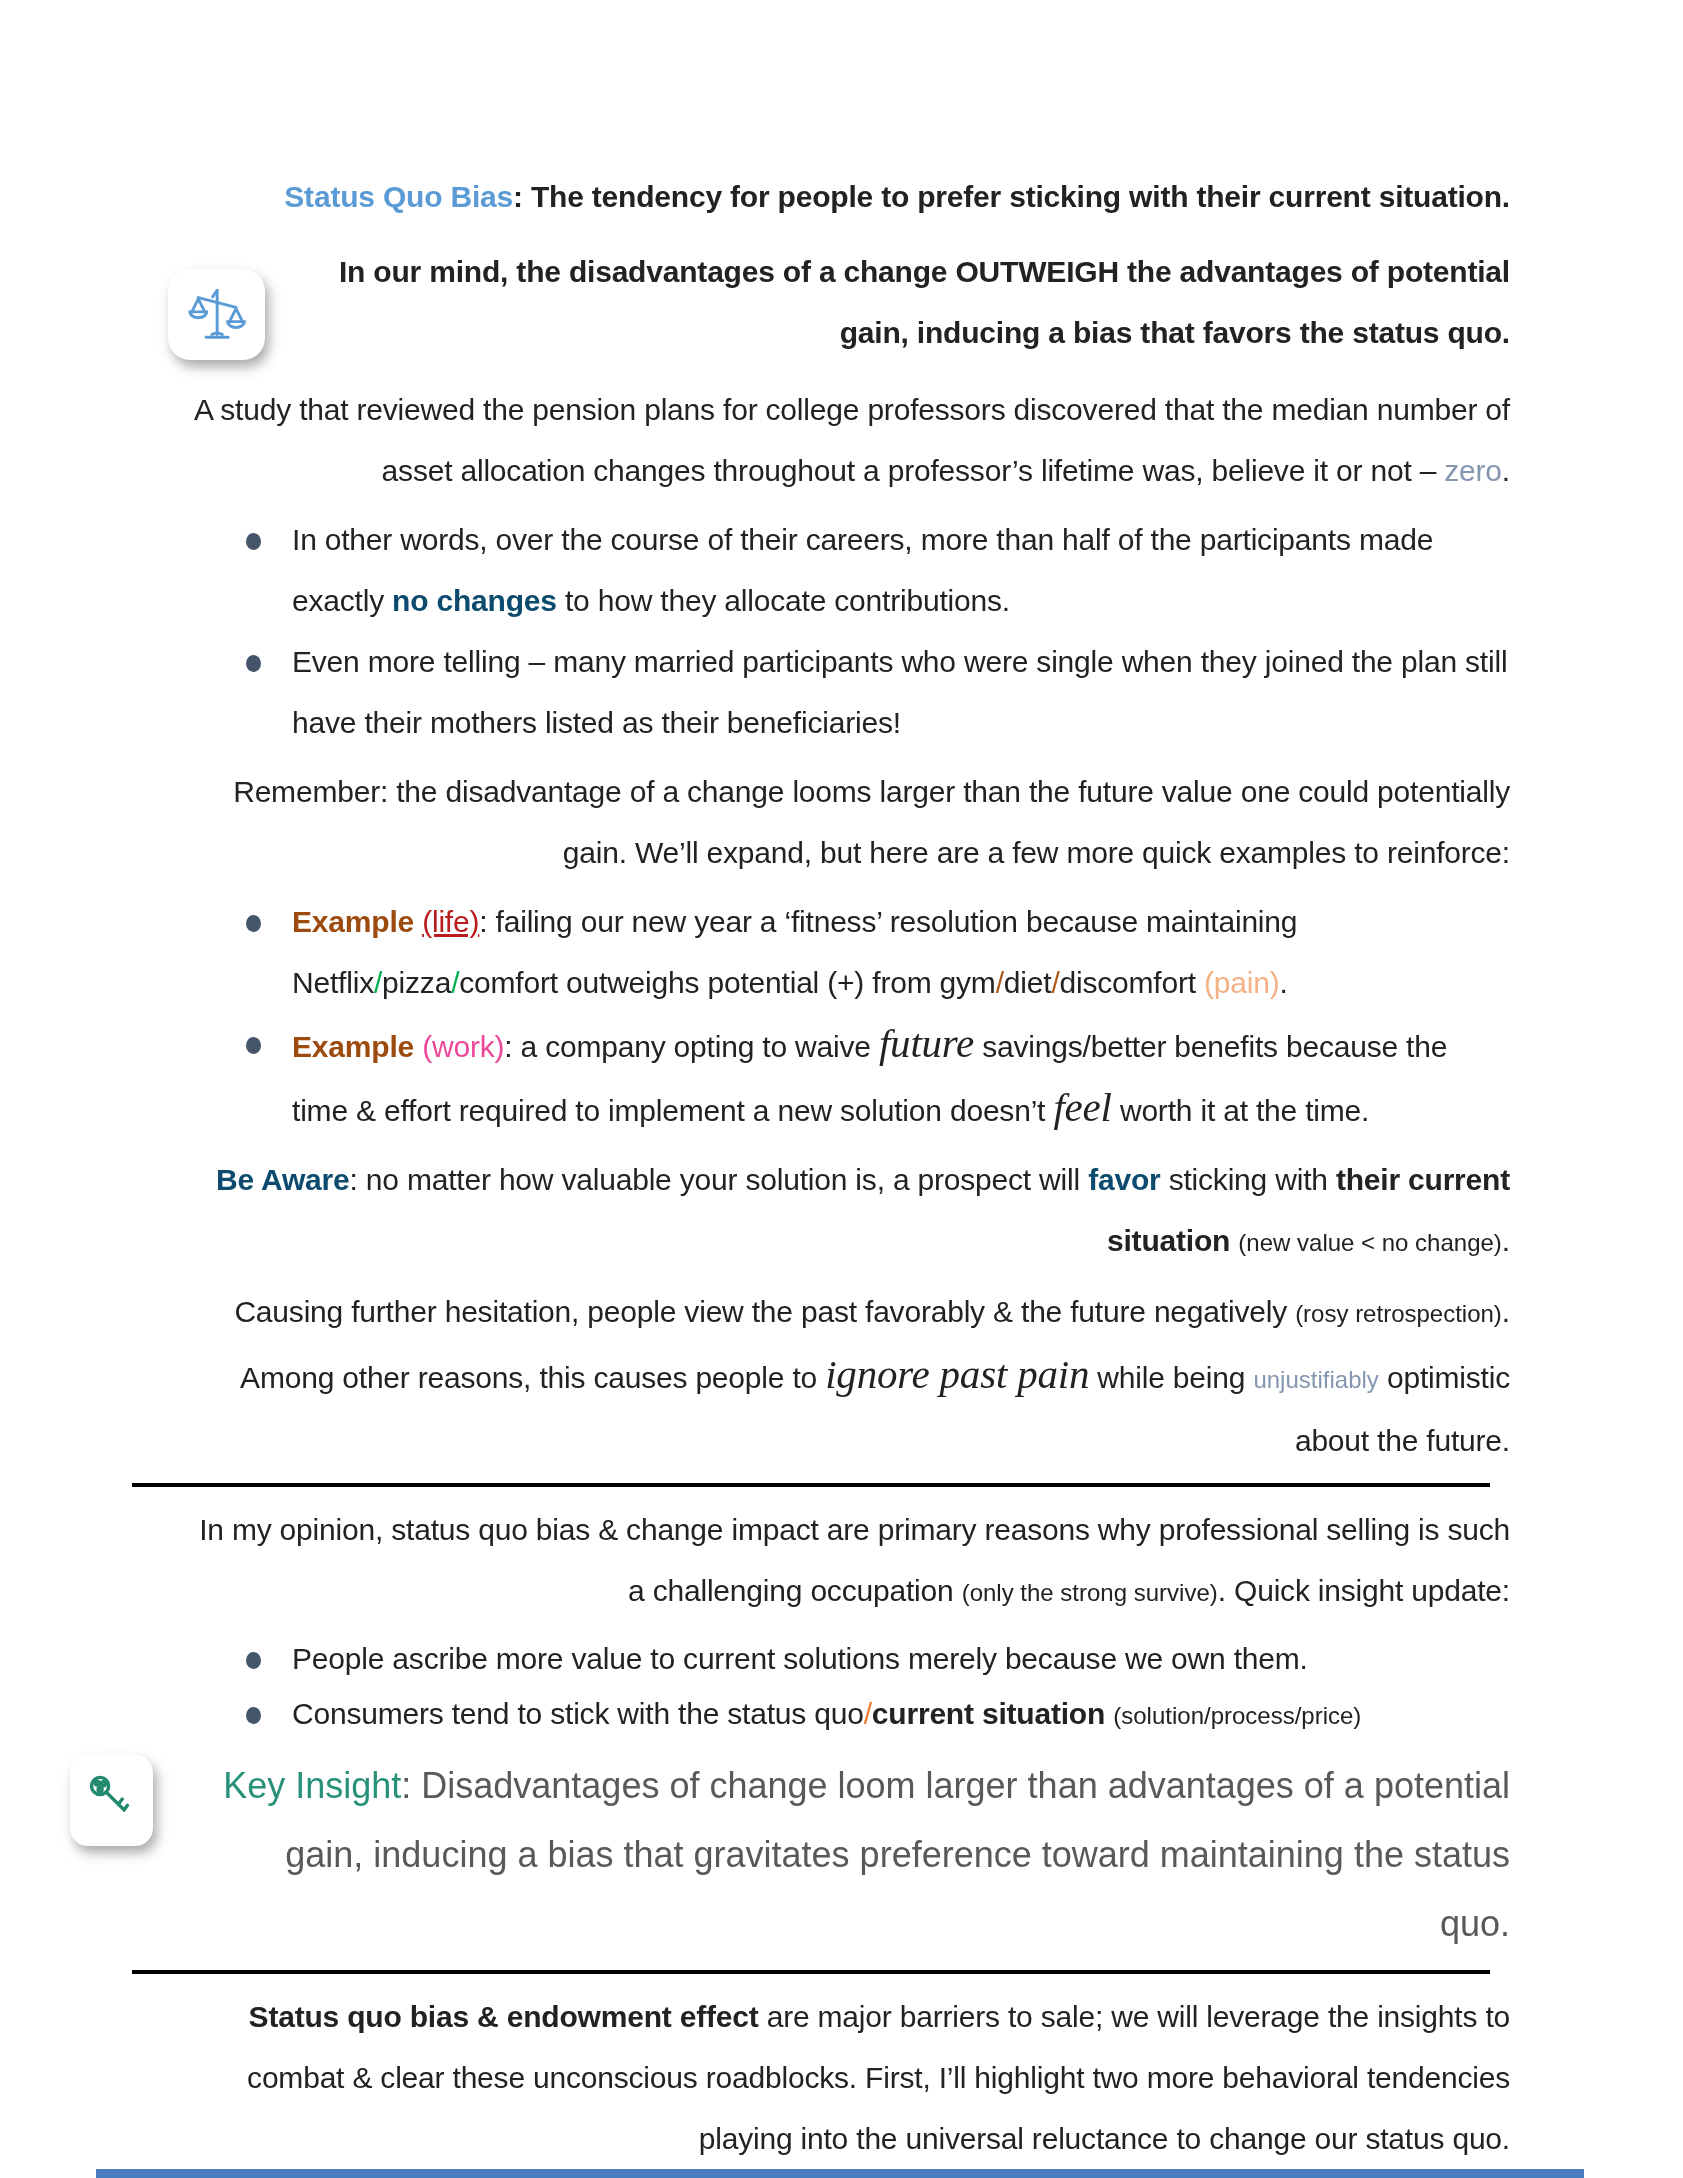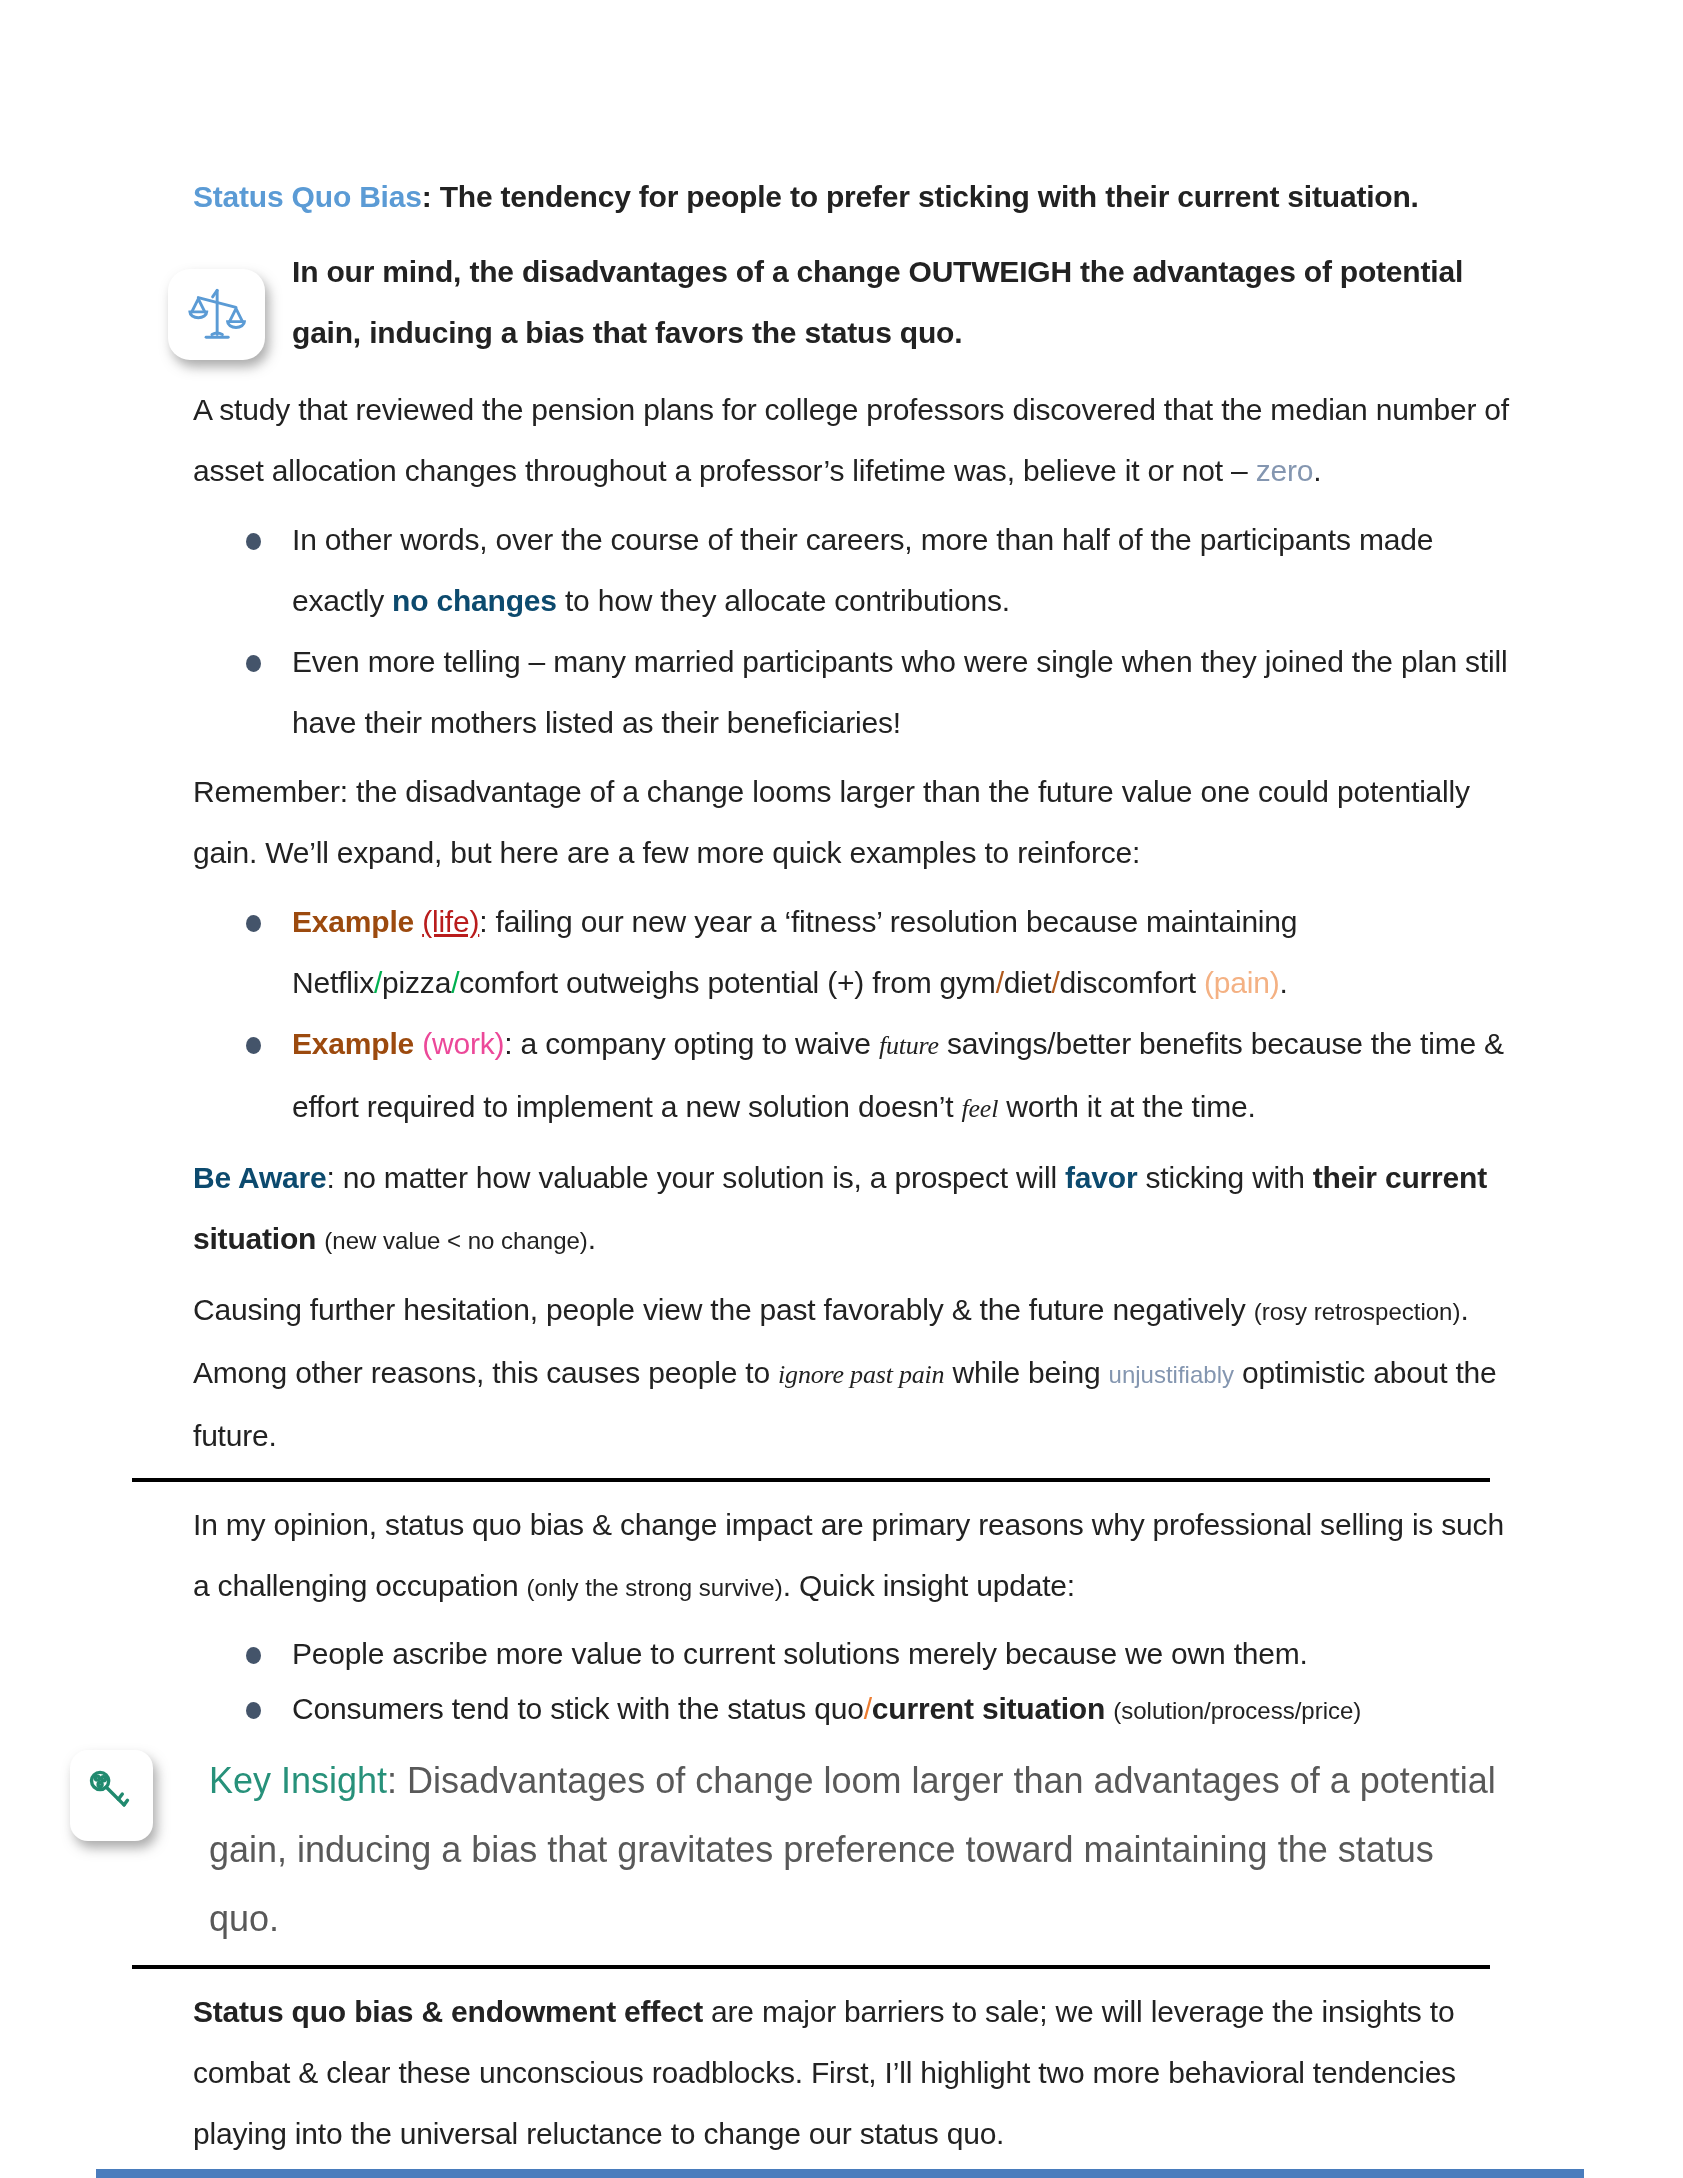--- a/index.html
+++ b/index.html
@@ -1,33 +1,33 @@
 <!DOCTYPE html>
 <html><head>
 <meta charset="utf-8">
 <style>
   html,body{margin:0;padding:0;background:#ffffff;}
   .page{position:relative;width:1683px;height:2178px;background:#ffffff;overflow:hidden;
         font-family:"Liberation Sans",sans-serif;color:#222222;}
   .content{padding:166px 173px 0 193px;}
-  p{margin:0 0 8px 0;font-size:30px;line-height:61px;letter-spacing:-0.2px;}
+  p{margin:0 0 8px 0;font-size:30px;line-height:61px;letter-spacing:-0.2px;text-align:right;}
   .semibold{font-weight:600;}
   .b{font-weight:700;}
   .blue{color:#5B9BD5;}
   .grayblue{color:#8496B0;}
   .slate{color:#0c4a6e;font-weight:700;}
   .brown{color:#9C4A0E;font-weight:700;}
   .tag-green{color:#b91c1c;text-decoration:underline;}
   .tag-gray{color:#ec4899;}
   .slash-green{color:#00B050;}
   .slash-rust{color:#B05A1D;}
   .slash-orange{color:#ED7D31;}
   .pain{color:#F4B183;}
   .small{font-size:24px;letter-spacing:0;}
-  .ital{font-family:"Liberation Serif",serif;font-style:italic;font-size:26px;}
+  .ital{font-family:"Liberation Serif",serif;font-style:italic;font-size:41px;}
   ul{list-style:none;margin:0 0 8px 0;padding:0 0 0 99px;}
   li{position:relative;font-size:30px;line-height:61px;letter-spacing:-0.2px;}
   li::before{content:"";position:absolute;left:-46px;top:24px;width:15px;height:17px;
              border-radius:50%;background:#44546A;}
   ul.tight li{line-height:55px;}
   ul.tight li::before{top:21px;}
   .icon-row{position:relative;padding-left:99px;margin-bottom:16px;margin-top:14px;}
   .icon-card{position:absolute;left:-25px;top:28px;width:97px;height:91px;background:#fff;
              border-radius:22px;box-shadow:4px 7px 12px rgba(90,90,90,0.5);
              display:flex;align-items:center;justify-content:center;}

